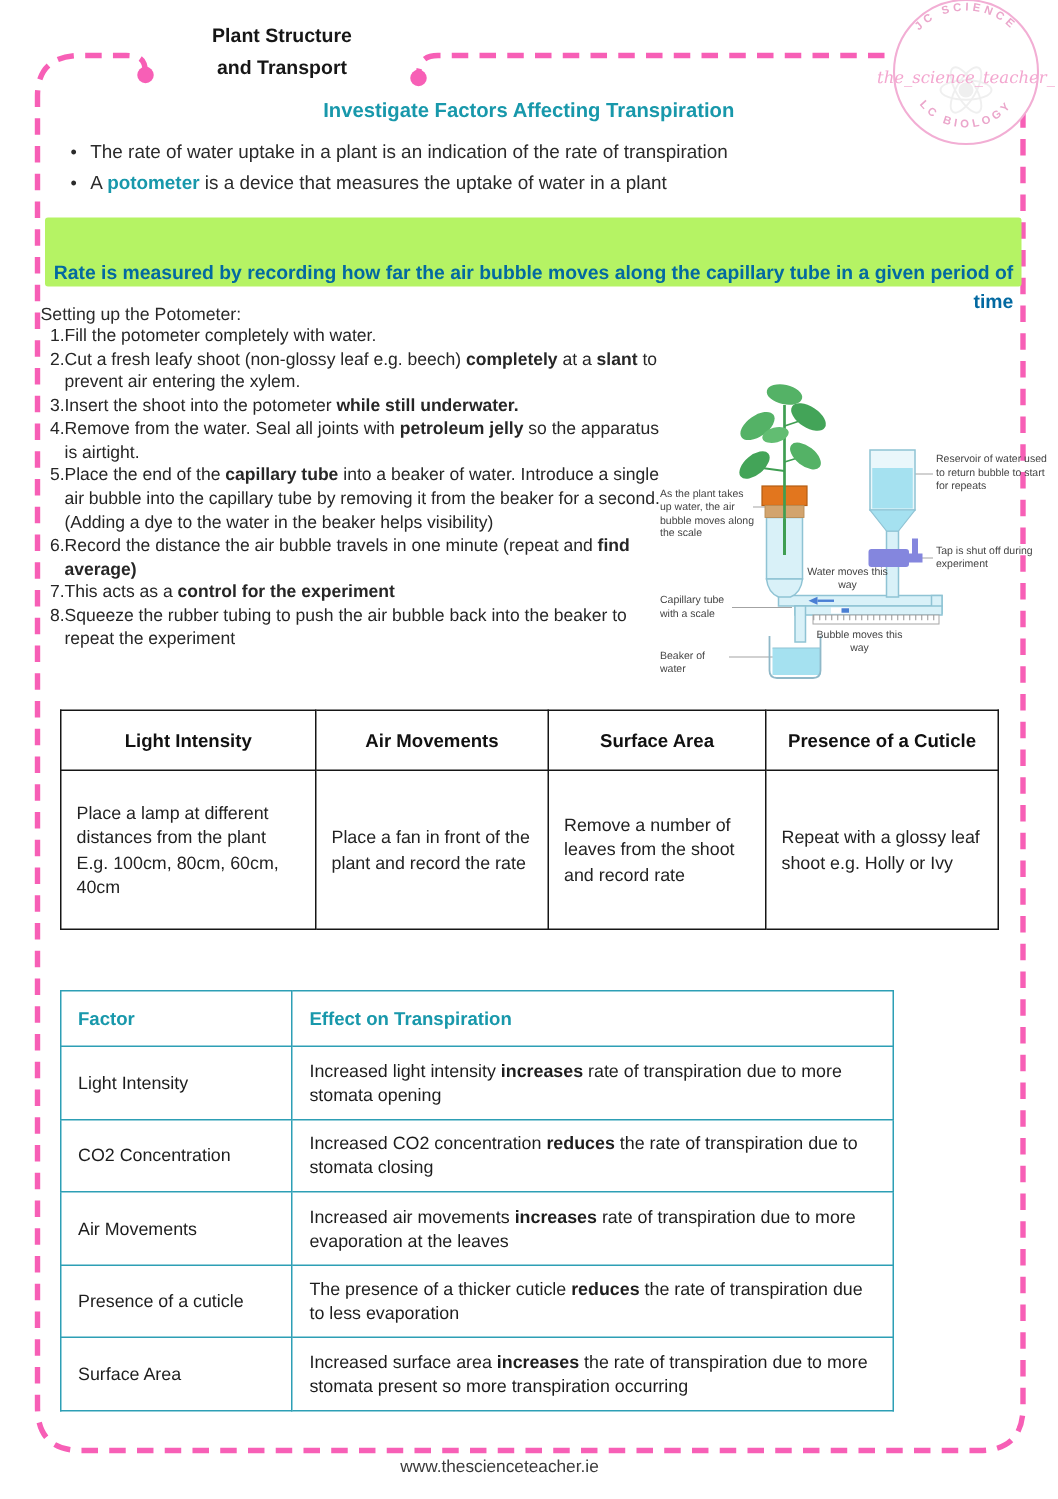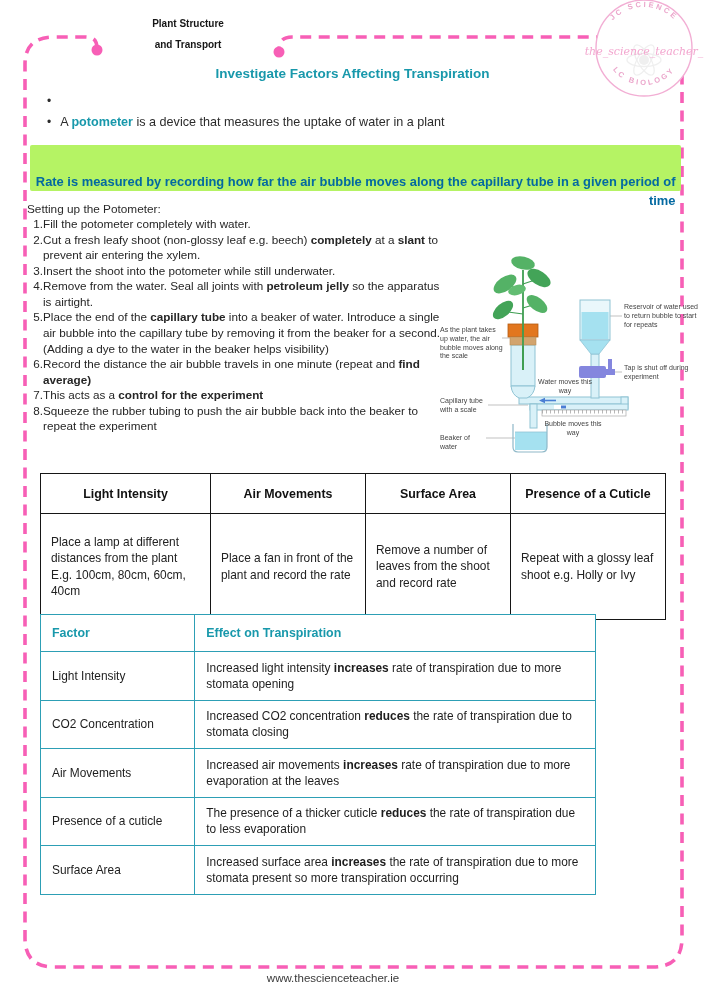--- a/index.html
+++ b/index.html
@@ -7,21 +7,21 @@
     --tealborder:#2d9fb5; --ink:#232323;
   }
   *{margin:0;padding:0;box-sizing:border-box;}
   html,body{background:#fff;}
   body{width:705px;height:999px;position:relative;overflow:hidden;
        font-family:"Liberation Sans","DejaVu Sans",sans-serif;color:var(--ink);}
   .abs{position:absolute;}
   .border-svg{left:0;top:0;pointer-events:none;}
   
   .doc-title{left:95px;top:13px;width:186px;text-align:center;font-weight:700;
-             font-size:10px;line-height:21px;color:#161616;}
+             font-size:13px;line-height:21px;color:#161616;}
   .subtitle{left:0;top:66px;width:705px;text-align:center;font-weight:700;
             font-size:13.5px;color:var(--teal);}
   
   .logo-svg{left:582px;top:-10px;}
   
   .bullets{left:47px;top:92px;width:620px;list-style:none;}
   .bullets li{display:flex;gap:9px;font-size:12.6px;line-height:1.45;
               color:#2b2b2b;margin-bottom:3px;}
   .bullets .dot{font-size:12px;line-height:1.5;}
   
@@ -42,21 +42,21 @@
   .dlabel{position:absolute;font-size:7px;line-height:1.25;color:#444;}
   .dcenter{text-align:center;}
   
   table{border-collapse:collapse;table-layout:fixed;}
   .vars-table{left:40px;top:473px;width:626px;}
   .vars-table th,.vars-table td{border:1px solid #161616;background:#fff;}
   .vars-table th{height:40px;font-size:12.4px;font-weight:700;text-align:center;
                  color:#111;padding:2px 6px;}
   .vars-table td{height:106px;font-size:11.9px;vertical-align:middle;
                  padding:6px 10px;line-height:1.38;color:#222;}
-  .factors-table{left:40px;top:614px;width:556px;}
+  .factors-table{left:40px;top:660px;width:556px;}
   .factors-table th,.factors-table td{border:1.6px solid var(--tealborder);
                  background:#fff;text-align:left;padding:4px 11px;}
   .factors-table th{height:37px;font-size:12.4px;font-weight:700;color:var(--teal);
                  vertical-align:middle;}
   .factors-table td{height:48.5px;font-size:11.9px;line-height:1.35;color:#1d1d1d;
                  vertical-align:middle;}
   
   .footer{left:0;top:972px;width:666px;text-align:center;font-size:11.5px;color:#3a3a3a;}
 </style>
 </head>
@@ -92,20 +92,21 @@
 <div class="abs doc-title">
   <div>Plant Structure</div>
   <div>and Transport</div>
 </div>
 
 <div class="abs subtitle">Investigate Factors Affecting Transpiration</div>
 
 <ul class="abs bullets" id="bullets">
     <li>
       <span class="dot">•</span>
+      <span>The rate of water uptake in a plant is an indication of the rate of transpiration</span>
     </li>
     <li>
       <span class="dot">•</span>
       <span>A <span style="font-weight: 700; color: var(--teal);">potometer</span> is a device that measures the uptake of water in a plant</span>
     </li>
   </ul>
 
 <div class="abs highlight">
   <div class="highlight-inner">Rate is measured by recording how far the air bubble moves along the capillary tube in a given period of time</div>
 </div>
@@ -115,21 +116,21 @@
     <li>
       <span class="num">1.</span>
       <span class="stext">Fill the potometer completely with water.</span>
     </li>
     <li>
       <span class="num">2.</span>
       <span class="stext">Cut a fresh leafy shoot (non-glossy leaf e.g. beech) <span style="font-weight: 700;">completely</span> at a <span style="font-weight: 700;">slant</span> to prevent air entering the xylem.</span>
     </li>
     <li>
       <span class="num">3.</span>
-      <span class="stext">Insert the shoot into the potometer <span style="font-weight: 400;">while still underwater.</span></span>
+      <span class="stext">Insert the shoot into the potometer <span style="font-weight: 700;">while still underwater.</span></span>
     </li>
     <li>
       <span class="num">4.</span>
       <span class="stext">Remove from the water. Seal all joints with <span style="font-weight: 700;">petroleum jelly</span> so the apparatus is airtight.</span>
     </li>
     <li>
       <span class="num">5.</span>
       <span class="stext">Place the end of the <span style="font-weight: 700;">capillary tube</span> into a beaker of water. Introduce a single air bubble into the capillary tube by removing it from the beaker for a second. (Adding a dye to the water in the beaker helps visibility)</span>
     </li>
     <li>

